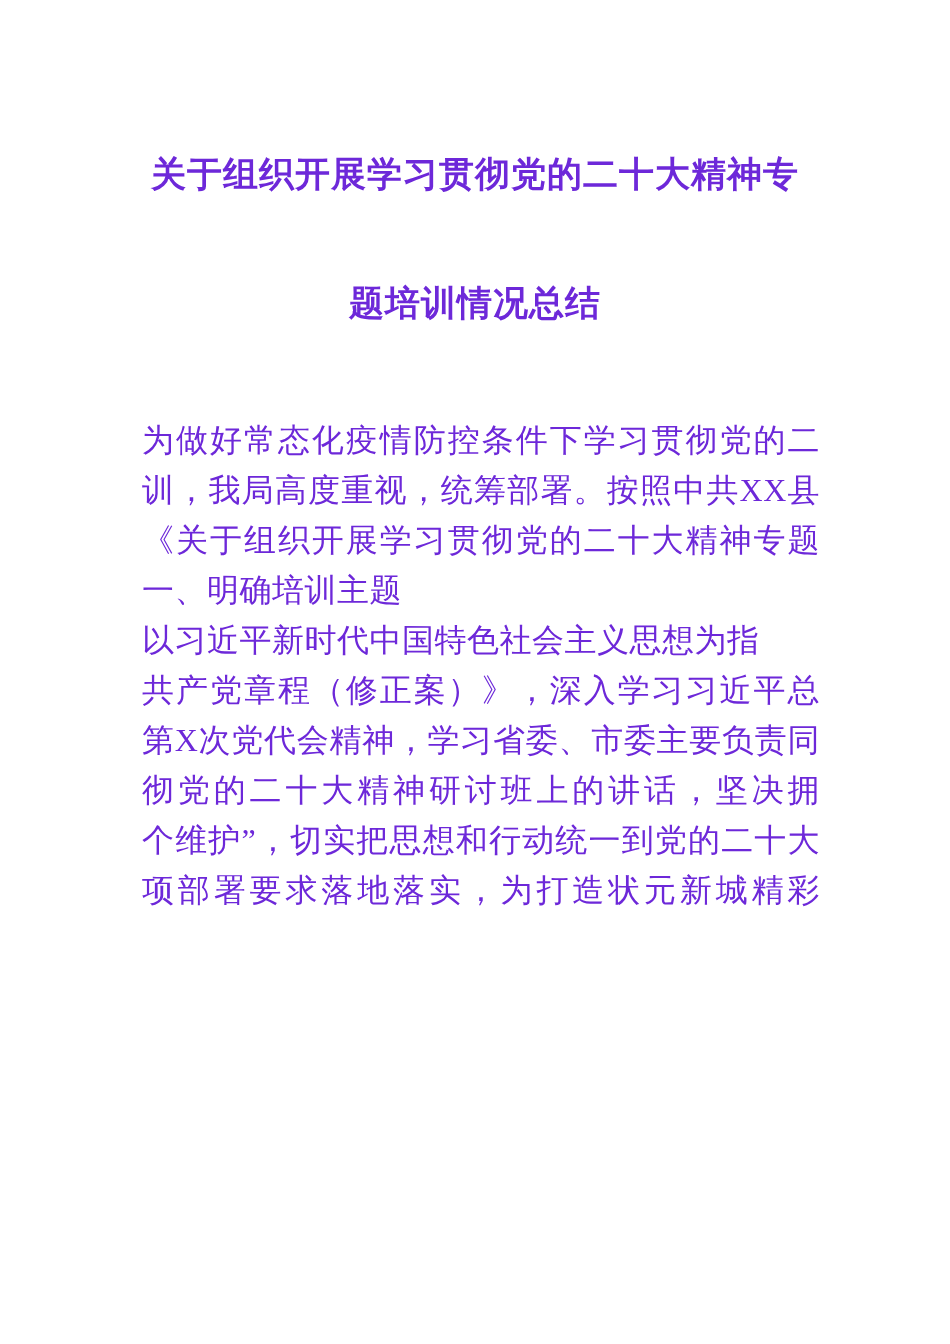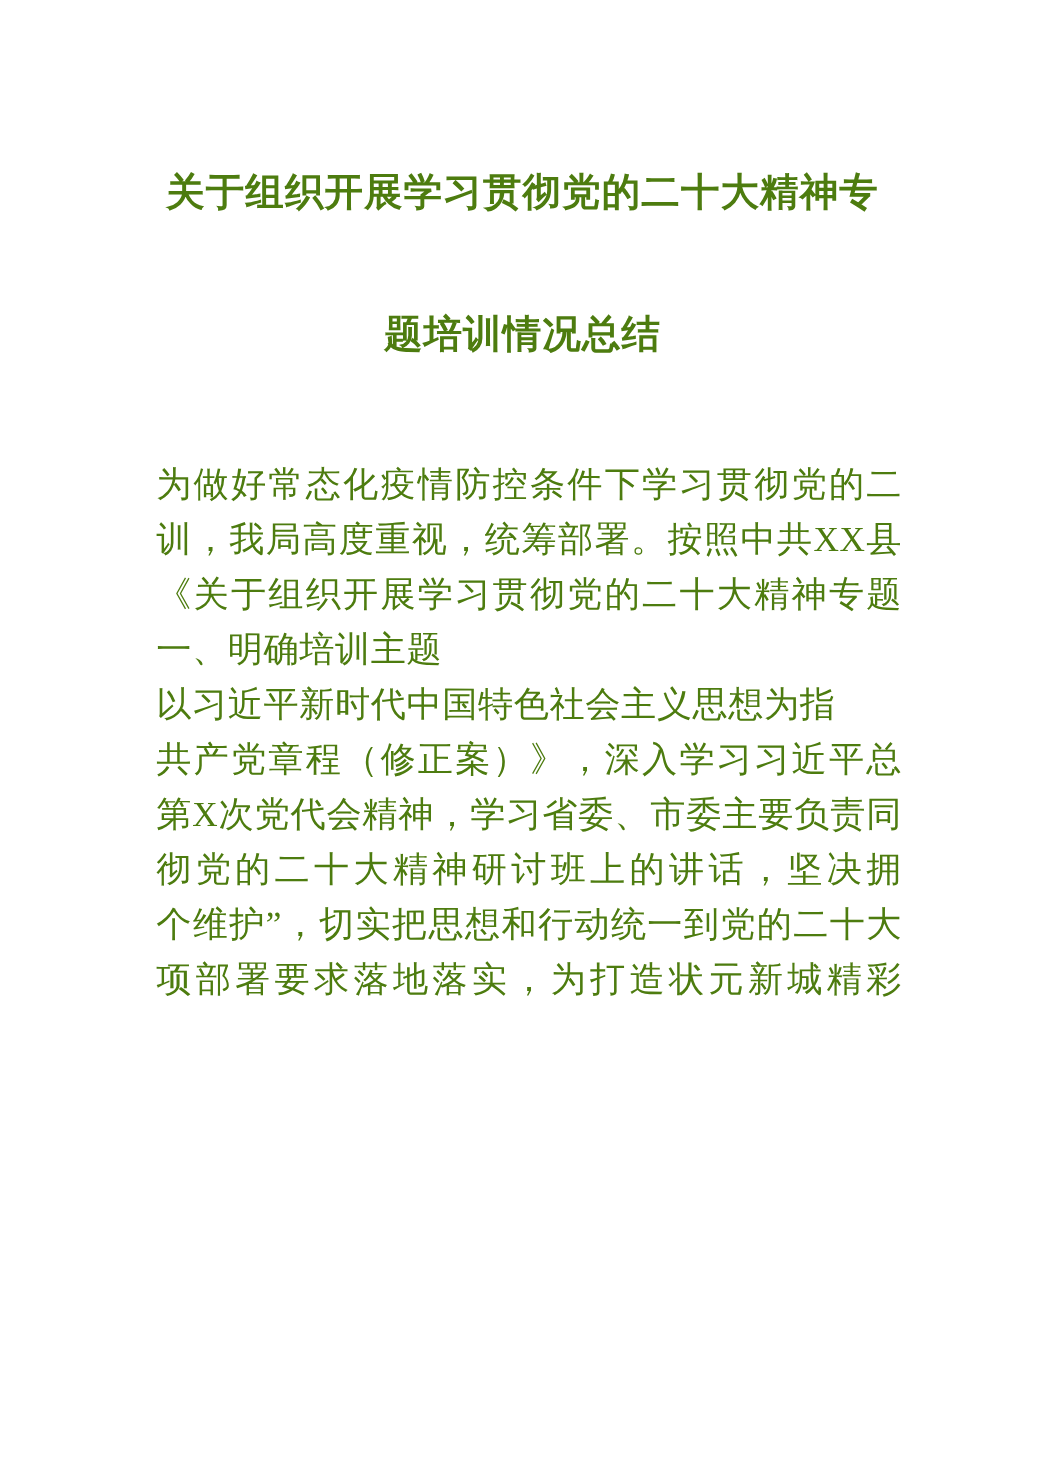--- a/index.html
+++ b/index.html
@@ -5,21 +5,21 @@
   html, body {
     margin: 0;
     padding: 0;
     background: #ffffff;
   }
   .page {
     position: relative;
     width: 950px;
     height: 1344px;
     background: #ffffff;
-    color: #4d7c0f;
+    color: #6d28d9;
     font-family: "Liberation Serif", "DejaVu Serif", serif;
     overflow: hidden;
   }
   .title-line {
     position: absolute;
     left: 0;
     width: 100%;
     text-align: center;
     font-weight: bold;
     font-size: 35px;

